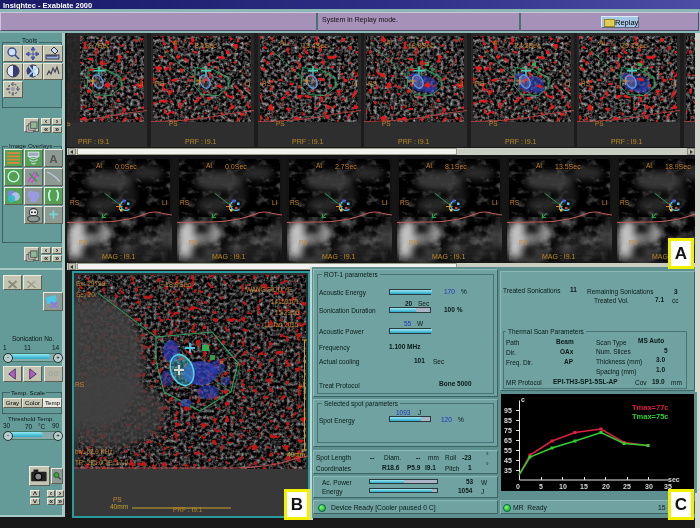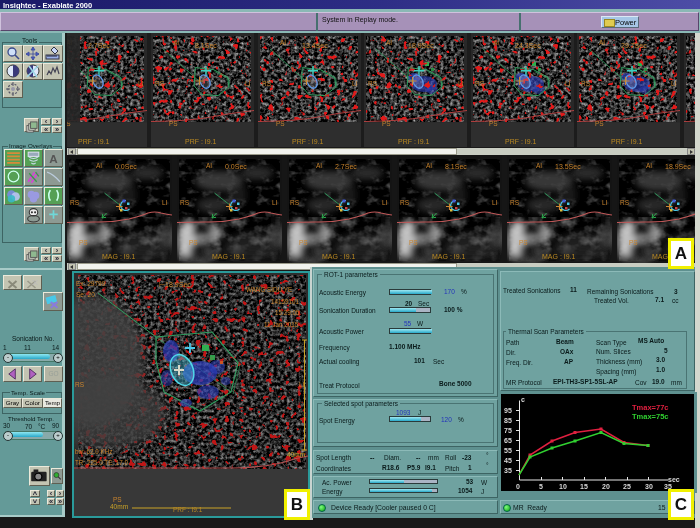--- a/index.html
+++ b/index.html
@@ -4,21 +4,21 @@
     <div style="position:absolute;left:0;top:0;width:700px;height:10px;background:linear-gradient(90deg,#191966 0%,#2e2e86 55%,#4d4da6 100%);">
       <div style="position:absolute;left:3px;top:1px;color:#fff;font-size:7.5px;font-weight:bold;">Insightec - Exablate 2000</div>
     </div>
     <div style="position:absolute;left:0;top:9px;width:700px;height:24px;background:#8ab8b5;"></div>
     <div style="position:absolute;left:0px;top:12px;width:699px;height:19px;background:#a691b8;border-top:1px solid #d0c2dd;border-left:1px solid #d0c2dd;border-right:1px solid #57456b;border-bottom:1px solid #57456b;box-sizing:border-box;"></div>
     <div style="position:absolute;left:316px;top:13px;width:2px;height:18px;background:#47706f;"></div>
     <div style="position:absolute;left:519px;top:13px;width:2px;height:18px;background:#47706f;"></div>
     <div style="position:absolute;left:322px;top:16px;font-size:7px;color:#111;">System in Replay mode.</div>
     <div style="position:absolute;left:601px;top:16px;width:38px;height:12px;background:#a6c6e6;border-top:1px solid #dce8f4;border-left:1px solid #dce8f4;border-right:1px solid #5a6a7a;border-bottom:1px solid #5a6a7a;box-sizing:border-box;">
       <div style="position:absolute;left:2px;top:2px;width:9px;height:6px;background:#e0cc50;border:1px solid #998822;"></div>
-      <div style="position:absolute;left:13px;top:1px;font-size:7.5px;color:#000;">Power</div>
+      <div style="position:absolute;left:13px;top:1px;font-size:7.5px;color:#000;">Replay</div>
     </div>
     <svg width="0" height="0" style="position:absolute">
 <defs>
 <filter id="gn1" x="0" y="0" width="100%" height="100%" color-interpolation-filters="sRGB">
   <feTurbulence type="fractalNoise" baseFrequency="0.3" numOctaves="3" seed="11"></feTurbulence>
   <feColorMatrix type="matrix" values="1.35 0 0 0 -0.5  1.35 0 0 0 -0.5  1.35 0 0 0 -0.5  0 0 0 0 1"></feColorMatrix>
   <feGaussianBlur stdDeviation="0.35"></feGaussianBlur>
 </filter>
 <filter id="gn2" x="0" y="0" width="100%" height="100%" color-interpolation-filters="sRGB">
   <feTurbulence type="fractalNoise" baseFrequency="0.3" numOctaves="3" seed="19"></feTurbulence>

